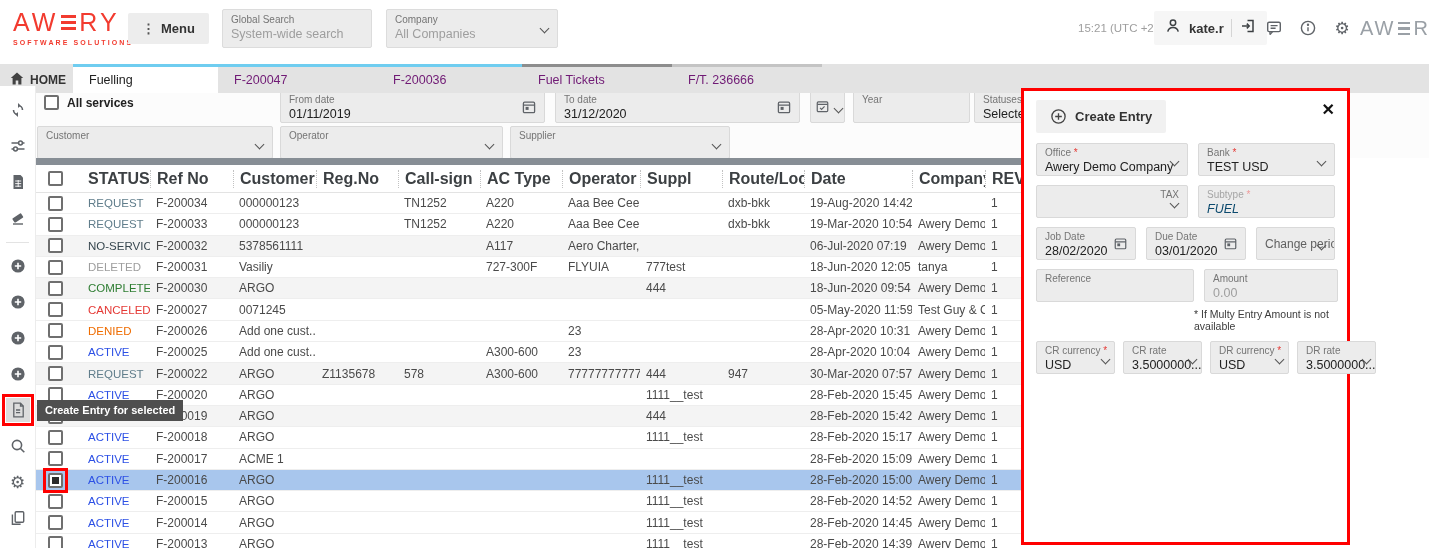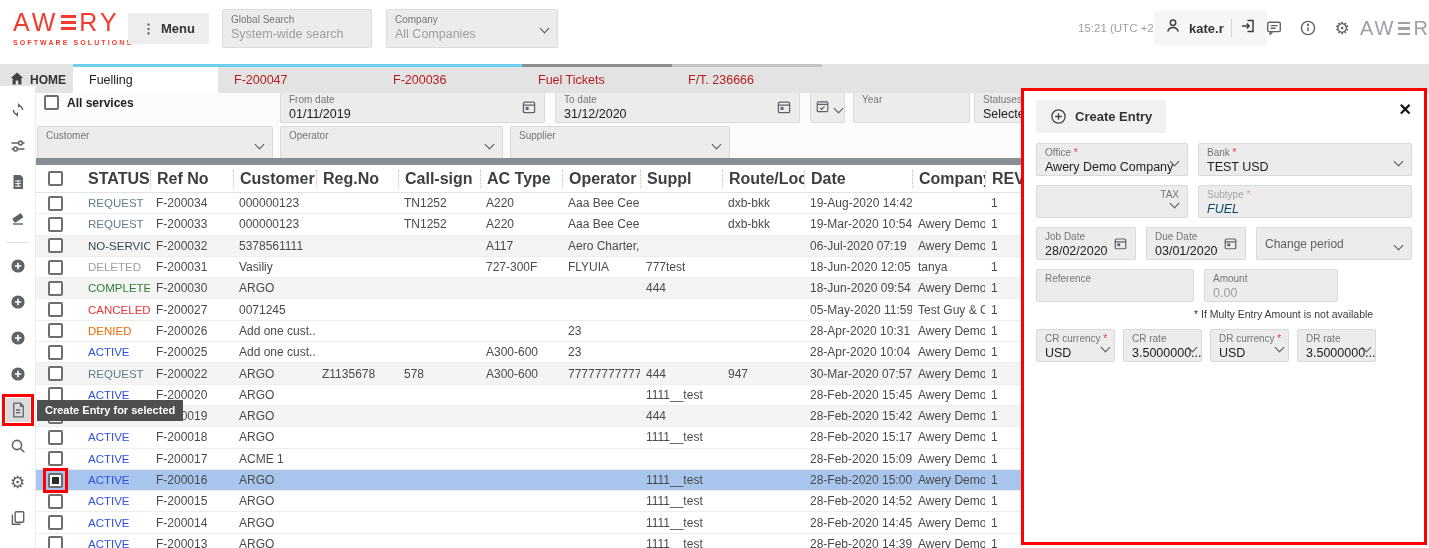--- a/index.html
+++ b/index.html
@@ -30,21 +30,21 @@
   .username{font-size:13px;font-weight:700;color:#333;}
   .udiv{width:1px;height:18px;background:#d5d5d5;}
   .tb-ic{position:absolute;top:18px;width:20px;height:20px;display:flex;align-items:center;justify-content:center;}
   .gear-glyph{font-size:17px;color:#5f6368;line-height:1;}
   .brand-right{position:absolute;left:1360px;top:17px;display:flex;align-items:center;color:#9aa0a6;
                font-size:20px;letter-spacing:2px;}
   .brand-right .bars i{background:#9aa0a6;height:2.5px;width:12px;}
   
   .tabbar{position:absolute;left:0;top:57px;width:100%;height:29px;background:#e3e3e3;z-index:4;margin-top:7px;}
   .tab{position:absolute;top:0;height:29px;box-sizing:border-box;border-top:3px solid transparent;
-       display:flex;align-items:center;gap:6px;padding:0 0 0 16px;font-size:12.5px;color:#b91c1c;white-space:nowrap;}
+       display:flex;align-items:center;gap:6px;padding:0 0 0 16px;font-size:12.5px;color:#701a75;white-space:nowrap;}
   .tab.active{background:#fff;color:#212121;}
   .tab-home{left:0;width:73px;padding-left:10px;font-weight:700;font-size:12px;color:#333;}
   .tab1{left:73px;width:145px;}
   .tab2{left:218px;width:159px;}
   .tab3{left:377px;width:145px;}
   .tab4{left:522px;width:150px;}
   .tab5{left:672px;width:150px;}
   
   .sidebar{position:absolute;left:0;top:86px;width:36px;bottom:0;background:#fff;border-right:1px solid #ececec;
            box-sizing:border-box;padding-top:12px;z-index:6;}
@@ -84,21 +84,21 @@
   .trow{display:flex;align-items:center;height:21.3px;border-bottom:1px solid #eeeeee;box-sizing:border-box;background:#fff;}
   .trow.shaded{background:#f4f4f4;}
   .trow.selected{background:var(--sel);}
   .cell{font-size:12px;color:#4a4a4a;padding-left:6px;box-sizing:border-box;white-space:nowrap;overflow:hidden;}
   .cell.cbcell{display:flex;align-items:center;padding-left:12px;overflow:visible;}
   .cell.status{font-size:11.5px;}
   
   .tooltip{position:absolute;left:37px;top:400px;height:21px;line-height:21px;background:#4f4f4f;color:#fff;
            font-size:11px;font-weight:700;padding:0 8px;z-index:40;white-space:nowrap;}
   
-  .panel{position:absolute;left:1021px;top:88px;width:406px;height:457px;background:#fff;
+  .panel{position:absolute;left:1021px;top:88px;width:329px;height:457px;background:#fff;
          border:3px solid var(--annot);box-sizing:border-box;z-index:30;padding:9px 12px;}
   .pnl-head{position:relative;height:34px;}
   .create-btn{position:absolute;left:0;top:0;height:33px;background:#f1f1f1;border-radius:2px;
               display:flex;align-items:center;gap:8px;padding:0 14px;font-size:13px;font-weight:700;color:#333;}
   .close-x{position:absolute;right:0;top:2px;font-size:16px;font-weight:700;color:#111;line-height:16px;}
   .prow{display:flex;gap:10px;margin-top:9px;}
   .prow .fld{position:relative;flex:none;}
   .prow .fill{flex:1;}
   .fld.center{display:flex;align-items:center;padding-top:0;}
   .fld.center .lb{font-size:12px;color:#616161;}

